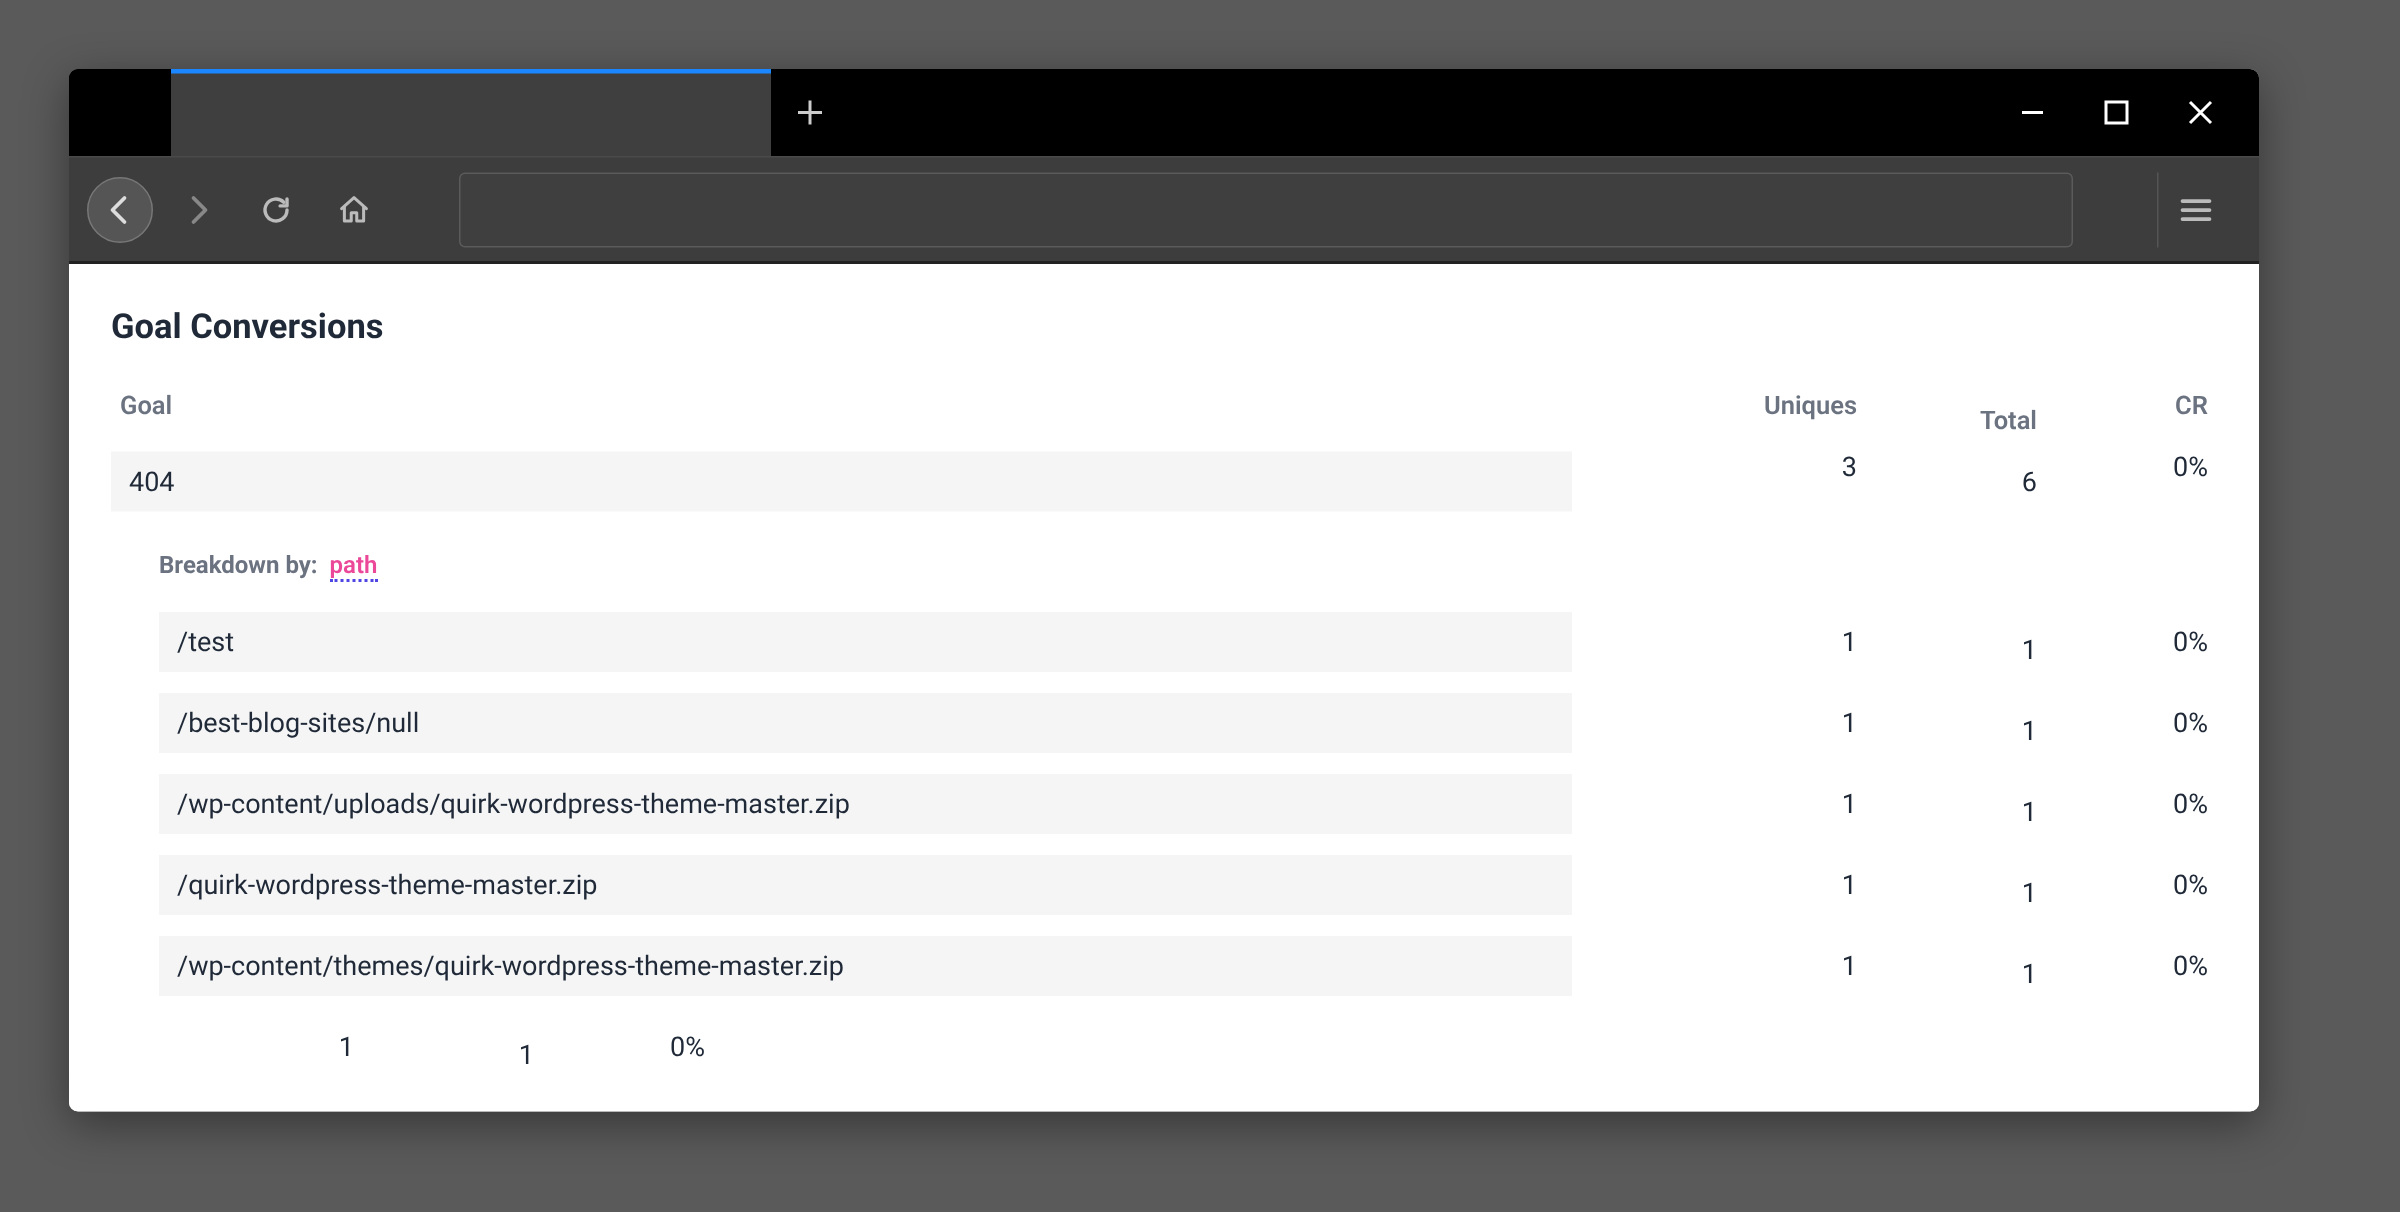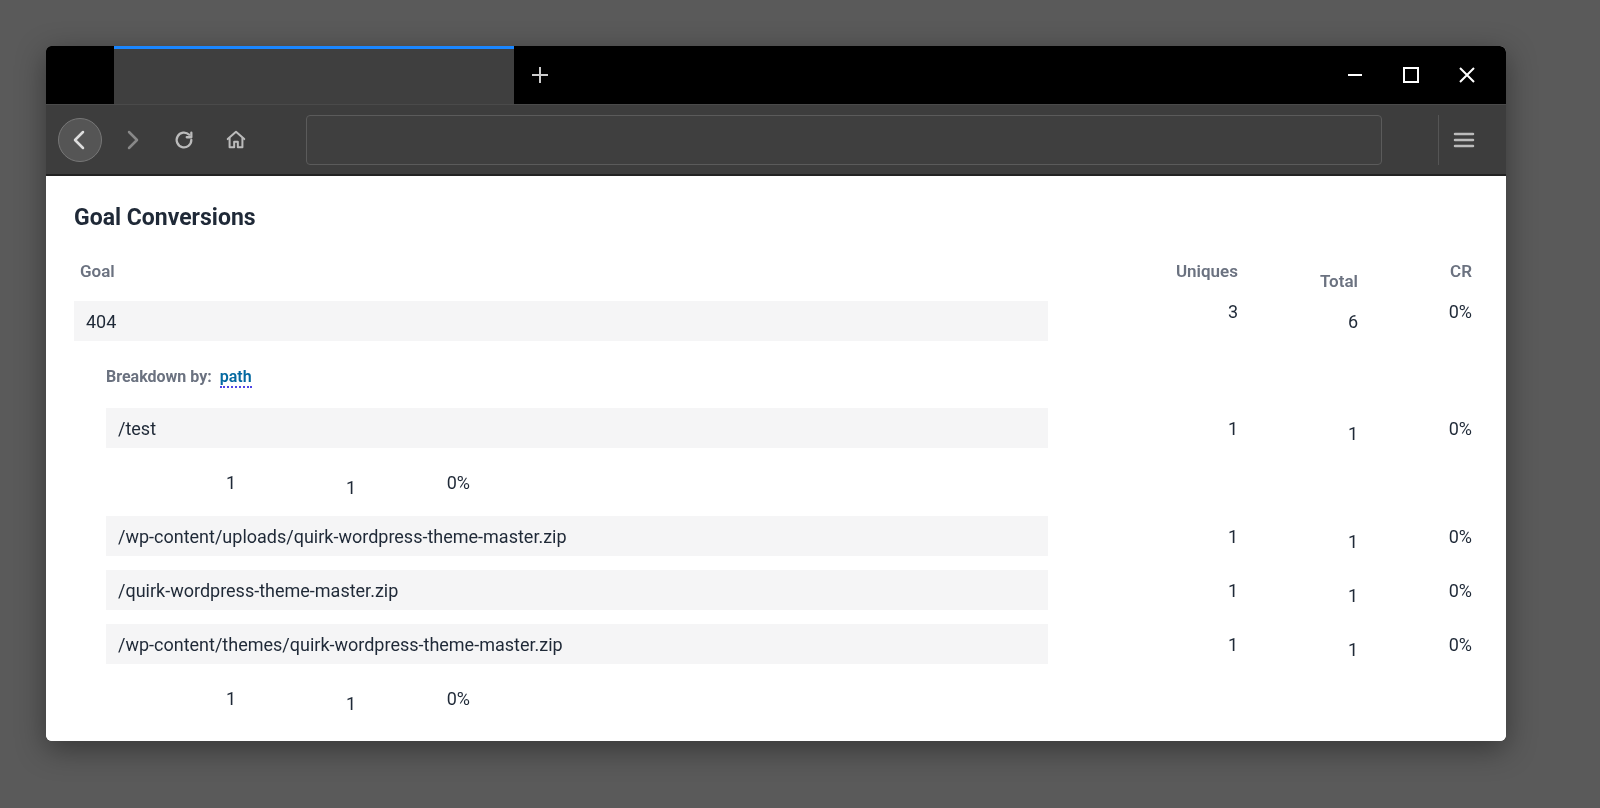--- a/index.html
+++ b/index.html
@@ -130,21 +130,21 @@
     margin-top: 26px;
   }
   .breakdown-header {
     font-size: 16px;
     font-weight: 700;
     color: #6b7280;
     margin-bottom: 22px;
     padding-left: 0px;
   }
   .breakdown-header a {
-    color: #0369a1;
+    color: #ec4899;
     text-decoration: none;
     border-bottom: 2px dotted #4f46e5;
     font-weight: 600;
     margin-left: 4px;
   }
   
   .path-row {
     display: flex;
     align-items: center;
     height: 40px;
@@ -253,20 +253,21 @@
           <a href="#">path</a>
         </div>
         <div id="breakdown-rows">
             <div class="path-row">
               <div class="path-cell">/test</div>
               <div class="col-uniques">1</div>
               <div class="col-total">1</div>
               <div class="col-cr">0%</div>
             </div>
             <div class="path-row">
+              <div class="path-cell">/best-blog-sites/null</div>
               <div class="col-uniques">1</div>
               <div class="col-total">1</div>
               <div class="col-cr">0%</div>
             </div>
             <div class="path-row">
               <div class="path-cell">/wp-content/uploads/quirk-wordpress-theme-master.zip</div>
               <div class="col-uniques">1</div>
               <div class="col-total">1</div>
               <div class="col-cr">0%</div>
             </div>

